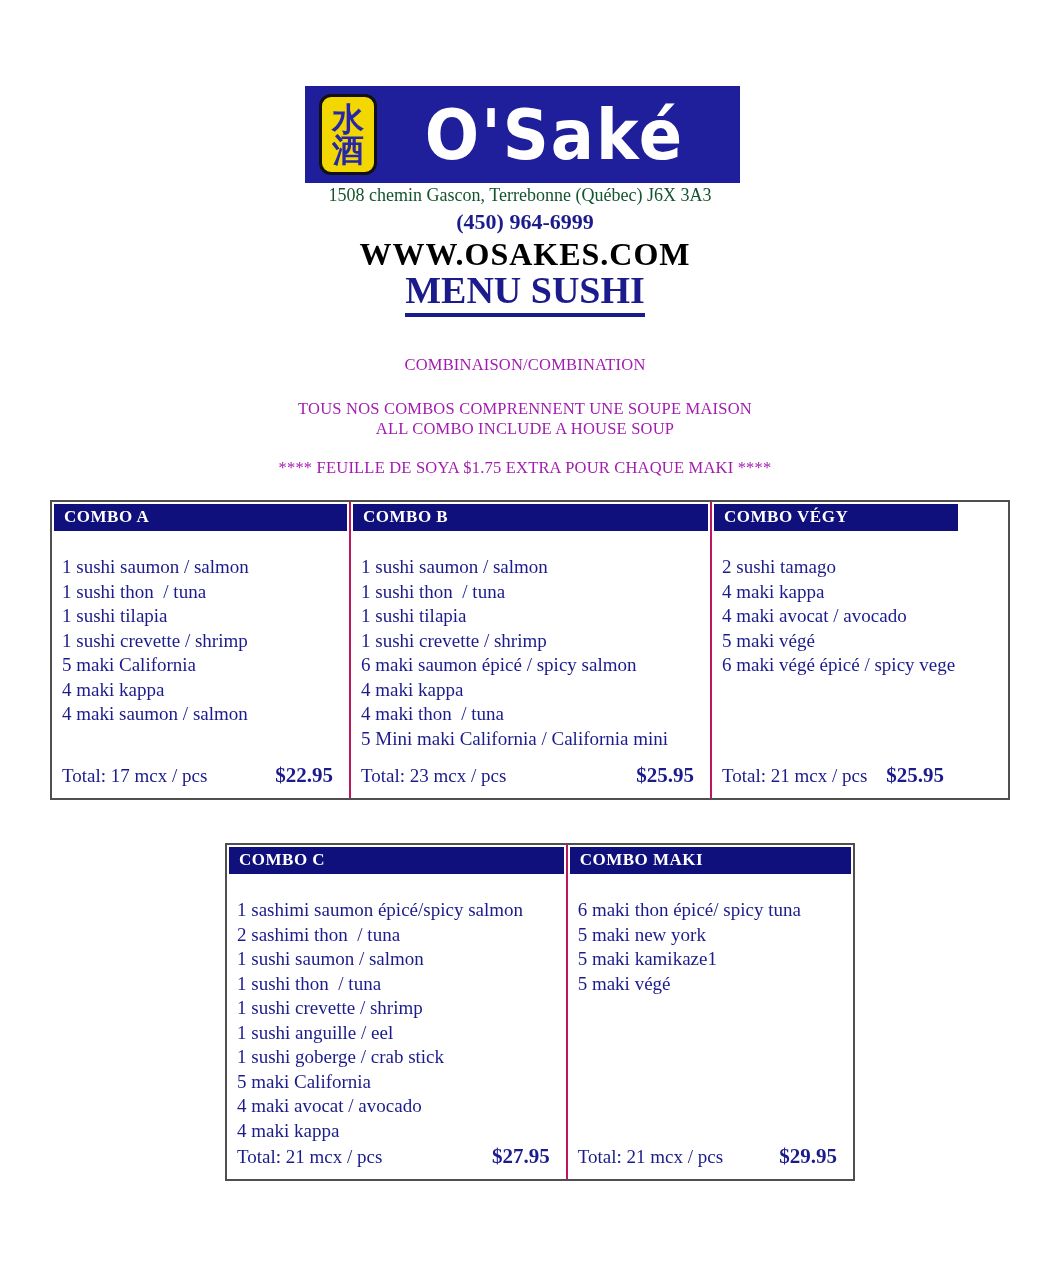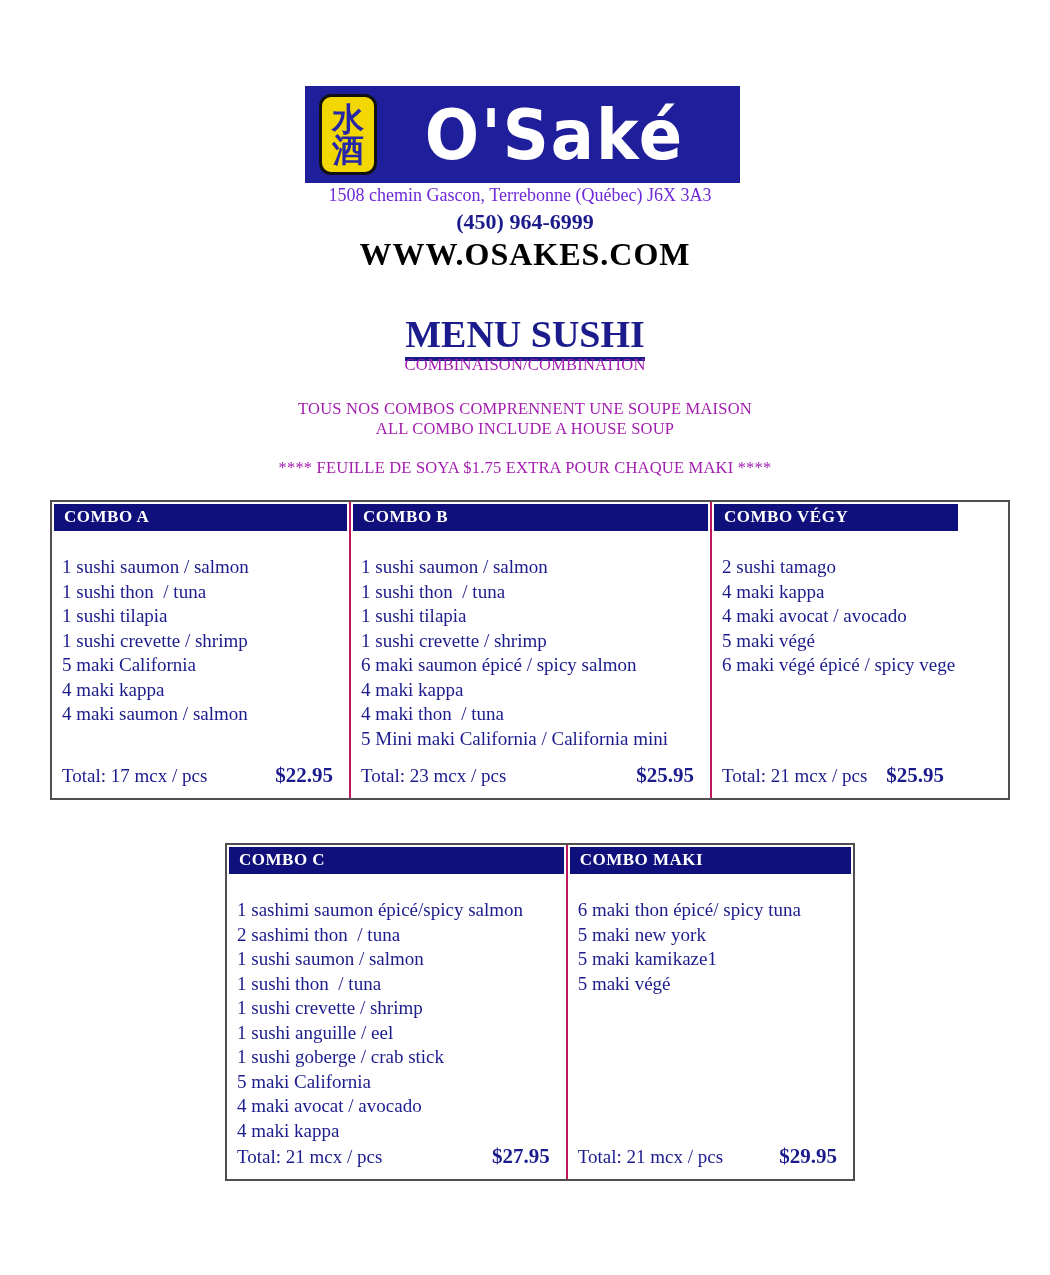--- a/index.html
+++ b/index.html
@@ -38,32 +38,32 @@
   .logo-text{
     flex:1;text-align:center;
     font-family:"DejaVu Sans",sans-serif;
     font-weight:bold;color:#ffffff;
     font-size:64px;letter-spacing:2px;
     padding-right:8px;
     transform:scaleY(1.08);
   }
   .address{
     position:absolute;top:185px;left:0;width:1040px;text-align:center;
-    font-size:18px;color:#6d28d9;
+    font-size:18px;color:#14532d;
   }
   .phone{
     position:absolute;top:209px;left:0;width:1050px;text-align:center;
     font-size:22px;font-weight:bold;color:#1b1b8c;
   }
   .website{
     position:absolute;top:236px;left:0;width:1050px;text-align:center;
     font-size:32px;font-weight:bold;color:#000000;letter-spacing:1px;
   }
   .title-wrap{
-    position:absolute;top:270px;left:0;width:1050px;text-align:center;margin-top:44px;
+    position:absolute;top:270px;left:0;width:1050px;text-align:center;
   }
   .title-wrap span{
     display:inline-block;
     font-size:38px;font-weight:bold;color:#1b1b8c;
     border-bottom:4px solid #1b1b8c;
     padding-bottom:1px;line-height:1.1;
   }
 
   
   .intro-line{

